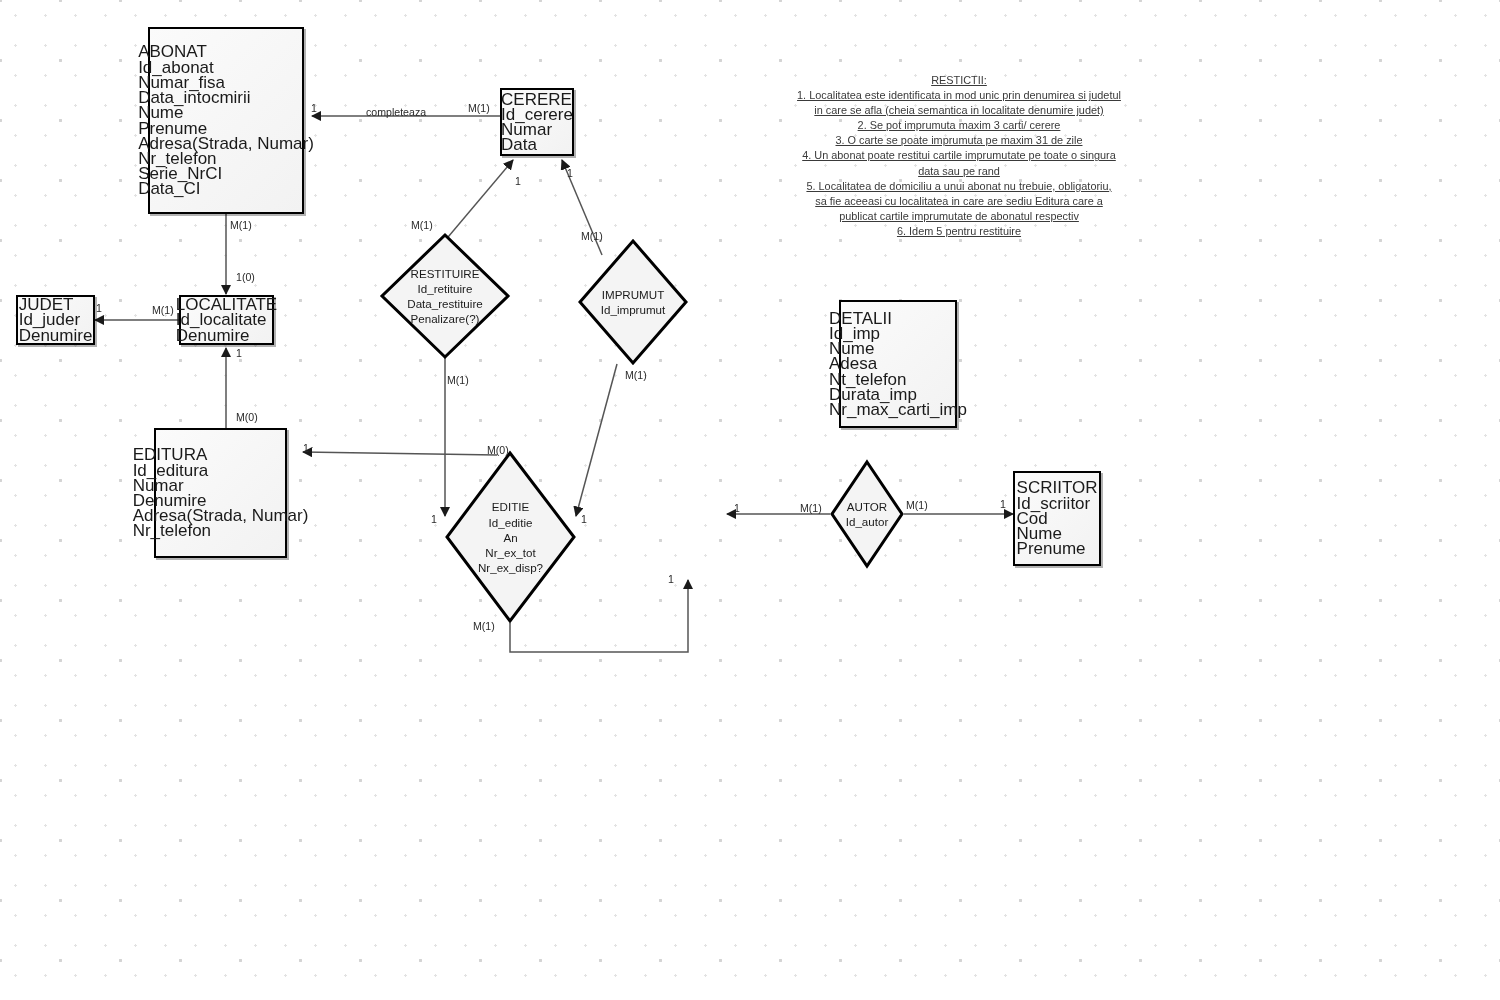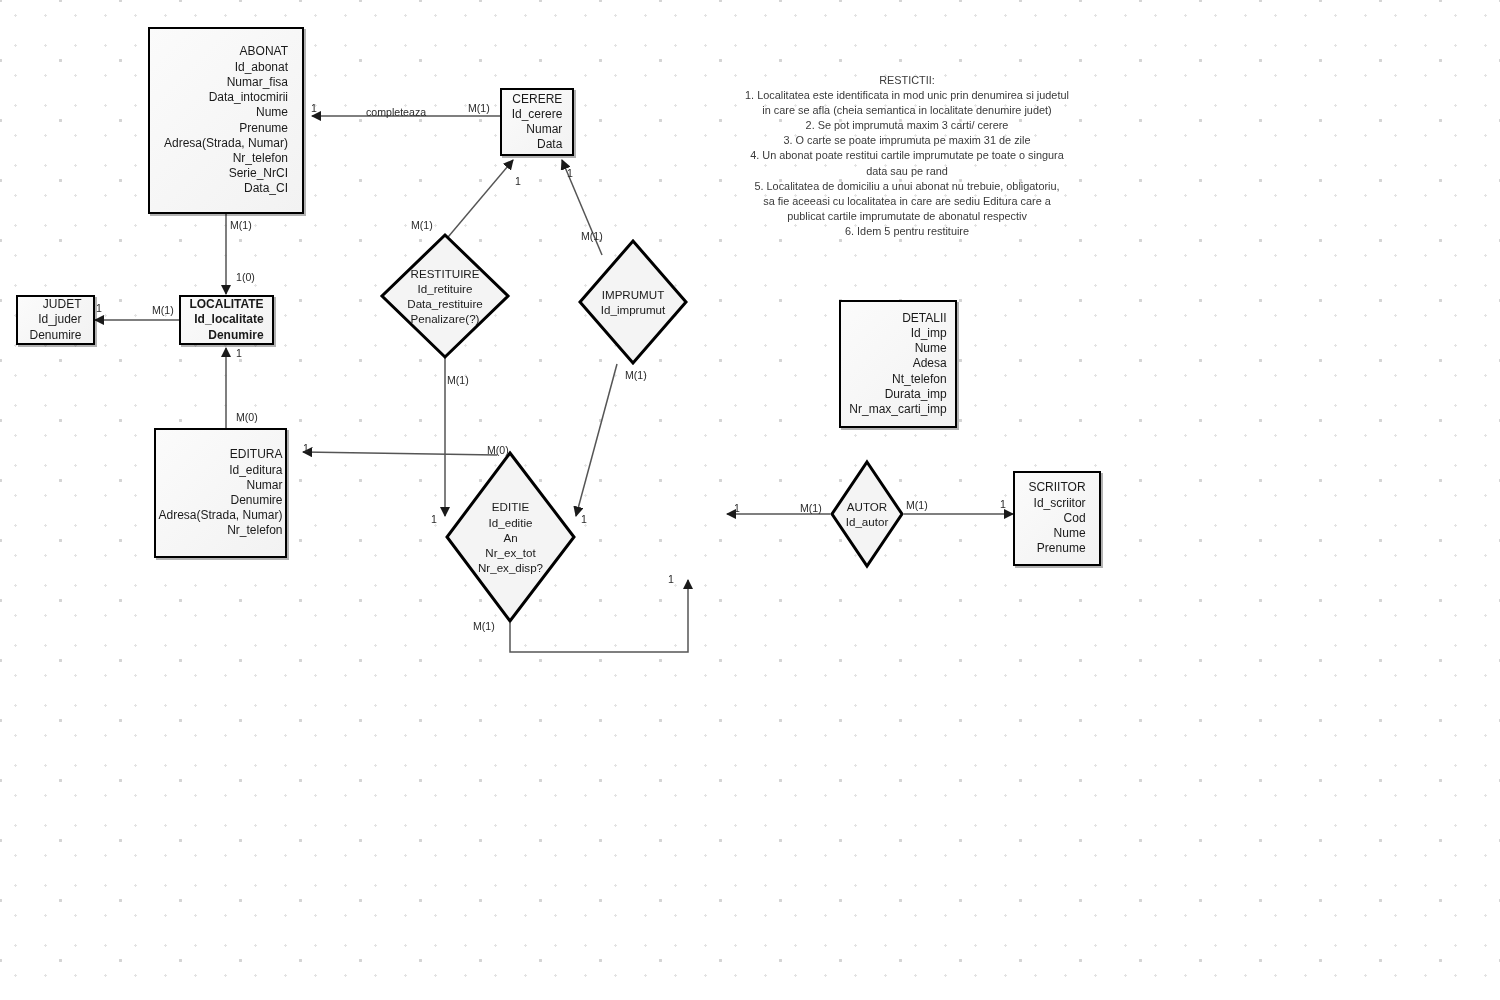--- a/index.html
+++ b/index.html
@@ -18,21 +18,21 @@
     background-position:-1px -1px, 14px 14px;
   }
   svg#wires{position:absolute;left:0;top:0;width:1500px;height:1000px;pointer-events:none;}
 
   .node{position:absolute;box-sizing:border-box;display:flex;align-items:center;justify-content:center;}
   .entity{
     border:2px solid #000;
     background:linear-gradient(135deg,#fbfbfb 0%,#f2f2f2 100%);
     box-shadow:2px 2px 0 rgba(0,0,0,0.30);
   }
-  .entity .txt{text-align:right;line-height:15.2px;font-size:12px;color:#1a1a1a;padding:2px 6px;}
+  .entity .txt{text-align:left;line-height:15.2px;font-size:17px;color:#1a1a1a;padding:2px 6px;}
 
   .rel{background:transparent;}
   .rel svg.dia{position:absolute;left:0;top:0;width:100%;height:100%;}
   .rel .txt{position:relative;text-align:center;line-height:15.2px;font-size:11.6px;color:#1a1a1a;z-index:2;}
 
   .lbl{
     position:absolute;font-size:10.6px;color:#2b2b2b;white-space:nowrap;
     line-height:11px;
   }
   .note{position:absolute;text-align:center;font-size:10.9px;color:#3a3a3a;line-height:15.1px;}
@@ -97,21 +97,21 @@
 Data</div>
   </div>
 
   <div class="node entity" style="left:16px;top:295px;width:79px;height:50px;">
     <div class="txt" style="white-space: pre;">JUDET
 Id_juder
 Denumire</div>
   </div>
 
   <div class="node entity" style="left:179px;top:295px;width:95px;height:50px;">
-    <div class="txt" style="white-space: pre; font-weight: bold;">LOCALITATE
+    <div class="txt" style="white-space: pre;">LOCALITATE
 Id_localitate
 Denumire</div>
   </div>
 
   <div class="node entity" style="left:154px;top:428px;width:133px;height:130px;">
     <div class="txt" style="white-space: pre;">EDITURA
 Id_editura
 Numar
 Denumire
 Adresa(Strada, Numar)
@@ -202,21 +202,21 @@
   <div class="lbl" style="left:581px;top:514px;">1</div>
 
   <div class="lbl" style="left:473px;top:621px;">M(1)</div>
   <div class="lbl" style="left:668px;top:574px;">1</div>
 
   <div class="lbl" style="left:734px;top:503px;">1</div>
   <div class="lbl" style="left:800px;top:503px;">M(1)</div>
   <div class="lbl" style="left:906px;top:500px;">M(1)</div>
   <div class="lbl" style="left:1000px;top:499px;">1</div>
 
-  <div class="note" style="left:712px;top:73px;width:390px;">
+  <div class="note" style="left:764px;top:73px;width:390px;text-decoration:underline;">
     <span class="hd">RESTICTII:</span>
     <span style="white-space: pre;">1. Localitatea este identificata in mod unic prin denumirea si judetul
 in care se afla (cheia semantica in localitate denumire judet)
 2. Se pot imprumuta maxim 3 carti/ cerere
 3. O carte se poate imprumuta pe maxim 31 de zile
 4. Un abonat poate restitui cartile imprumutate pe toate o singura
 data sau pe rand
 5. Localitatea de domiciliu a unui abonat nu trebuie, obligatoriu,
 sa fie aceeasi cu localitatea in care are sediu Editura care a
 publicat cartile imprumutate de abonatul respectiv

